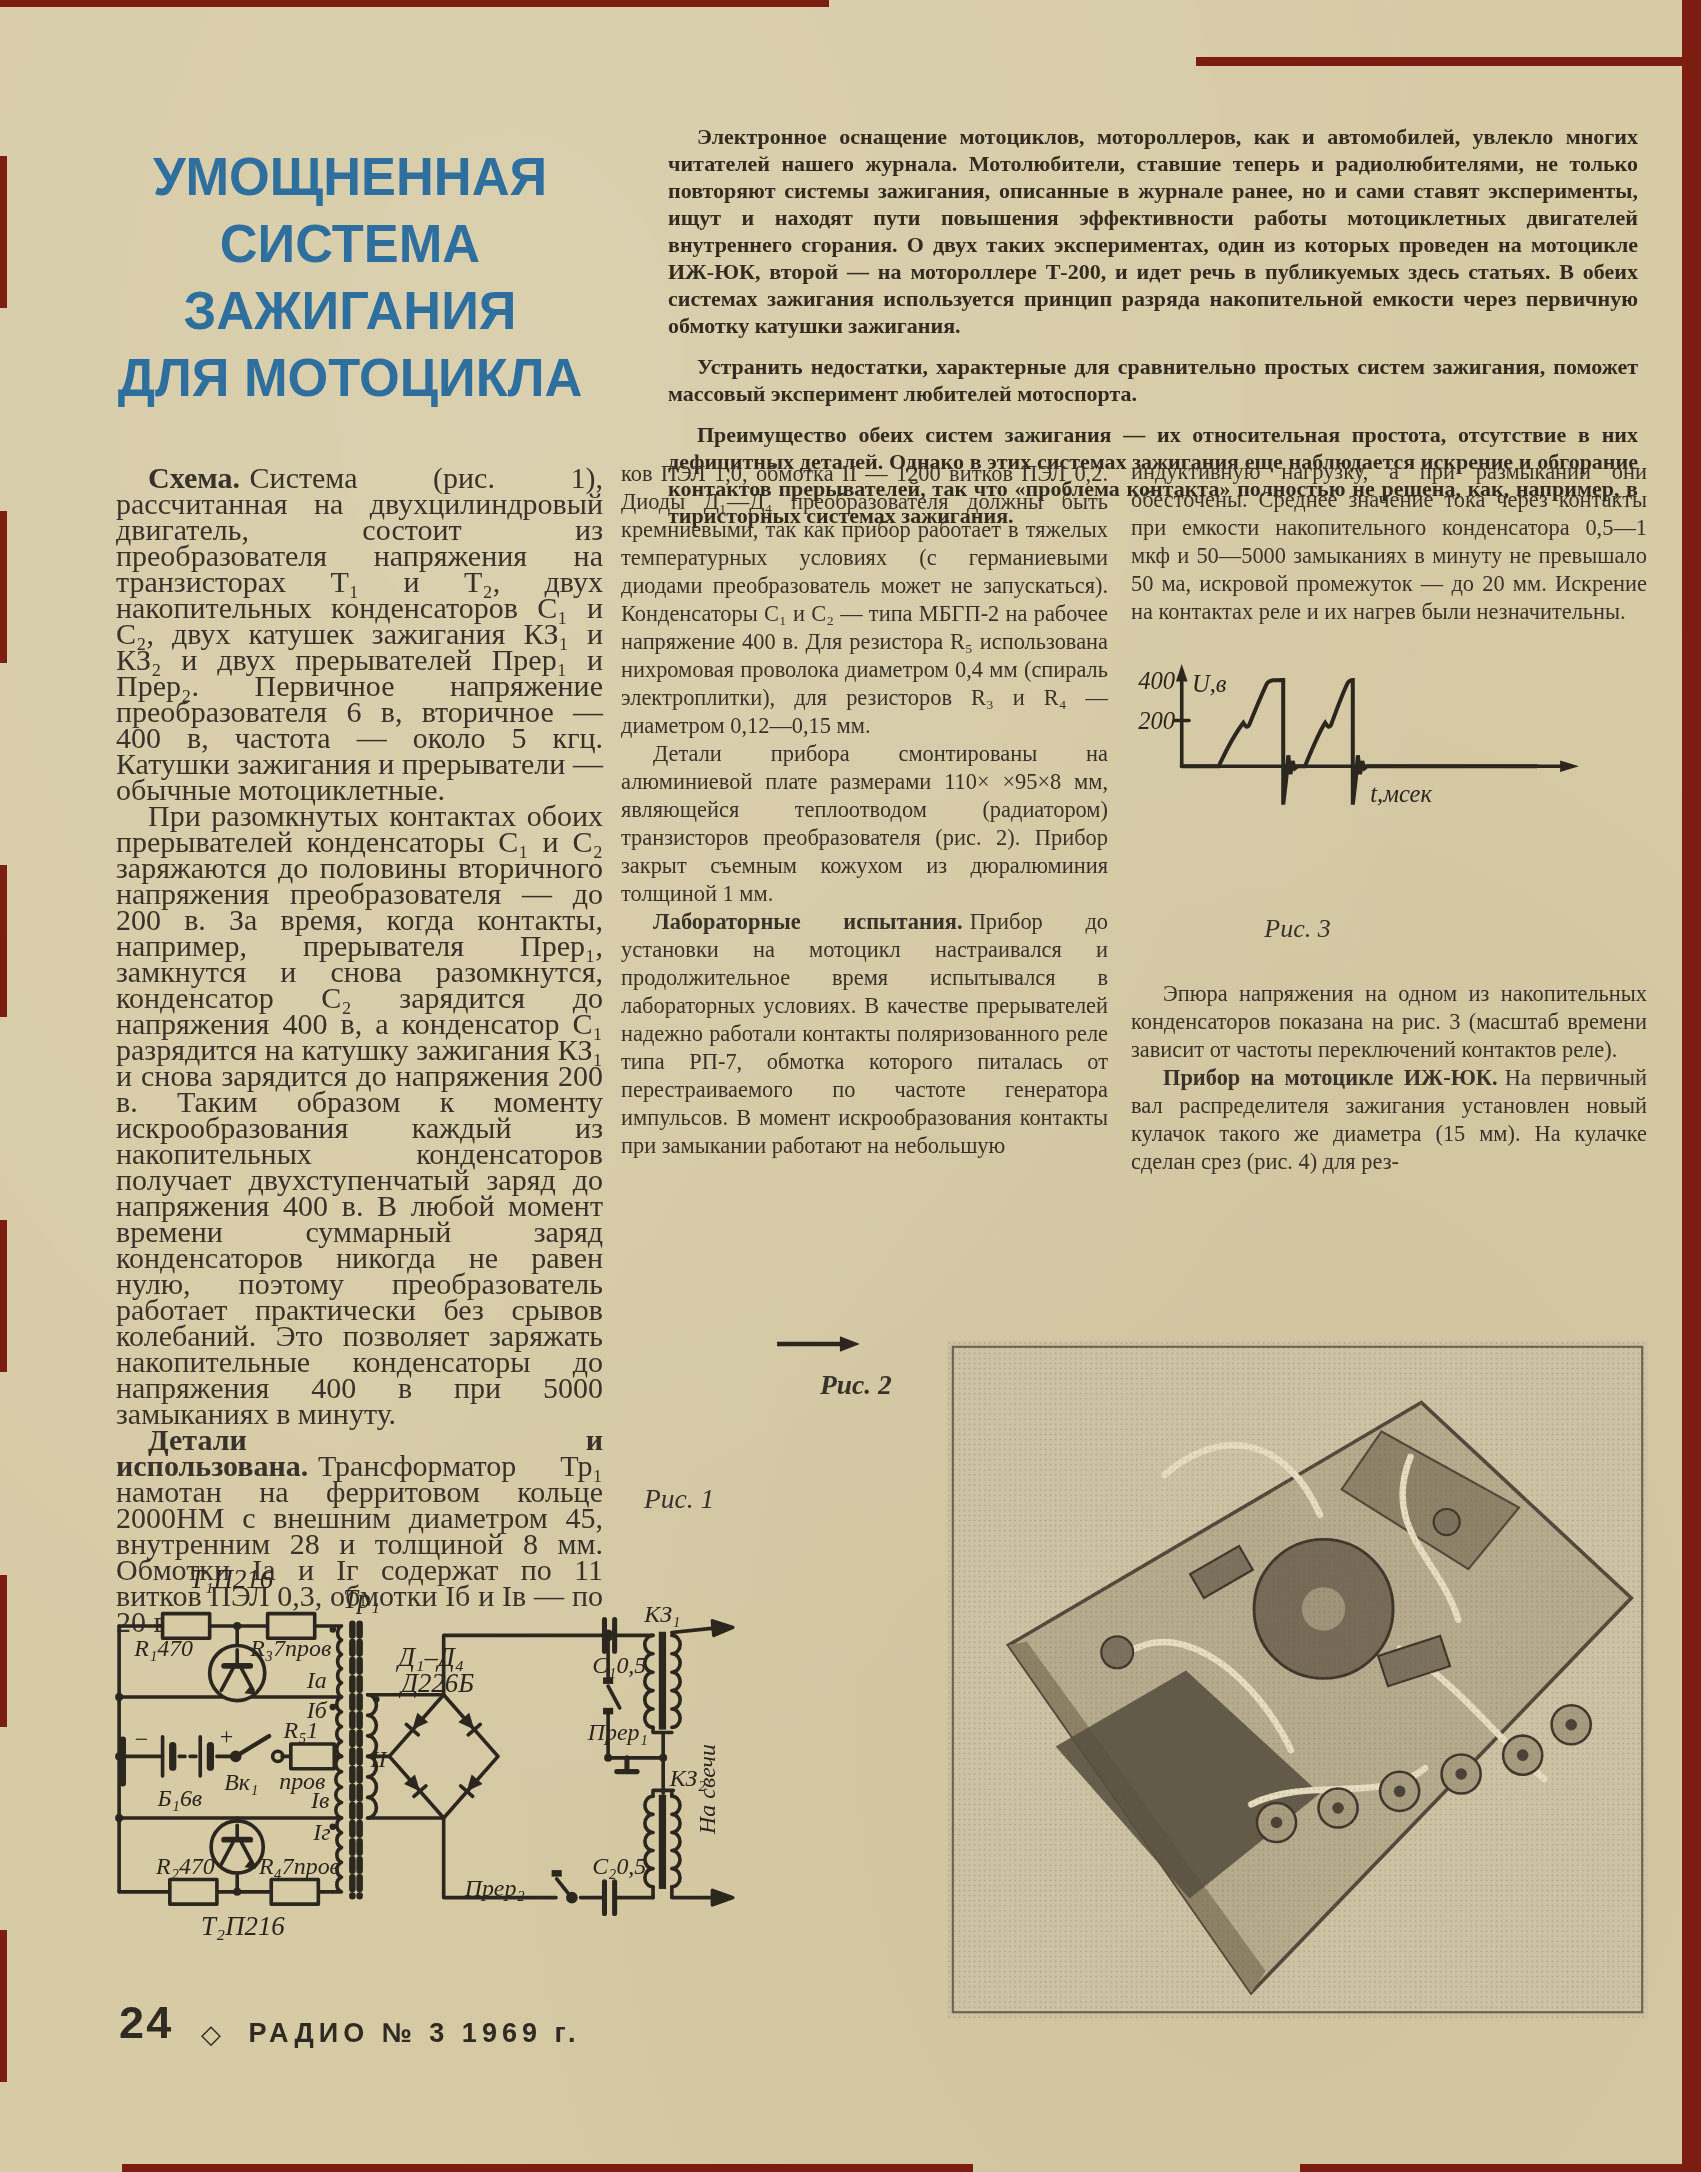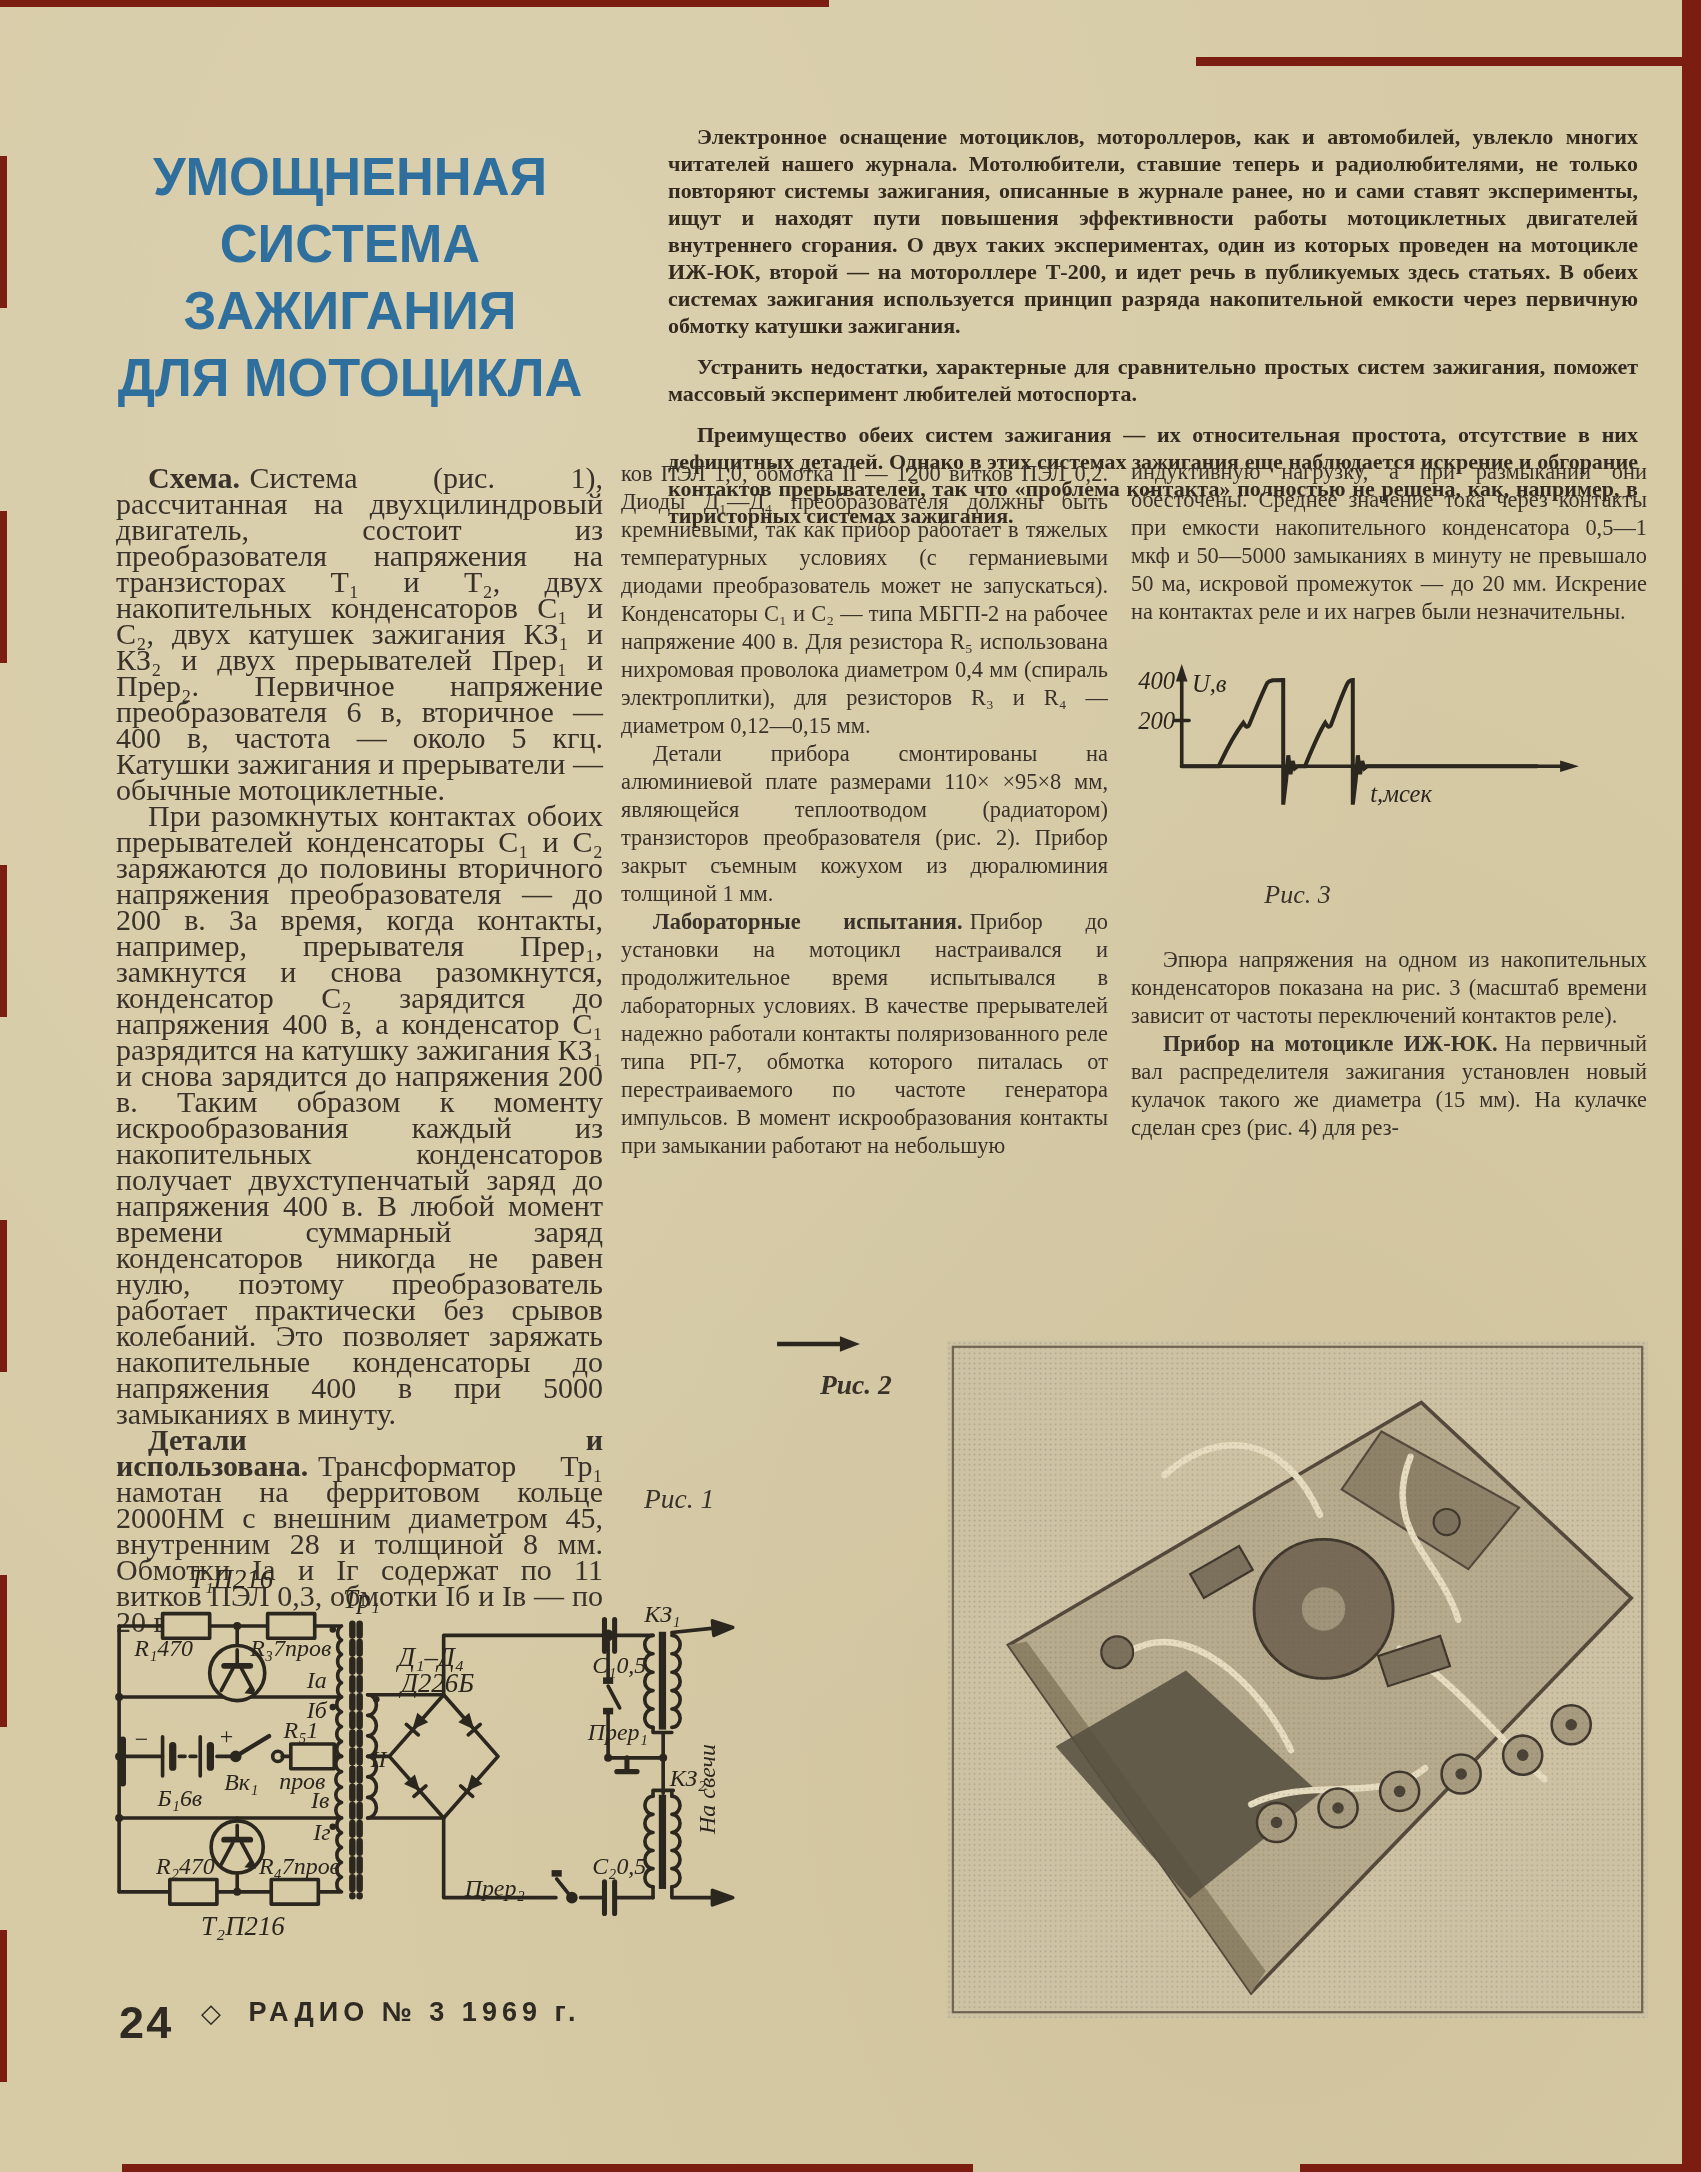--- a/index.html
+++ b/index.html
@@ -18,34 +18,34 @@
   .col{position:absolute;text-align:justify;}
   .col p{margin:0;}
   .col .indent{text-indent:32px;}
   .lead{font-weight:bold;margin-right:.32em;}
   .col1{left:116px;top:465px;width:487px;font-size:30px;line-height:26px;}
   .col2{left:621px;top:460px;width:487px;font-size:22.4px;line-height:28px;}
   .col3{left:1131px;top:458px;width:516px;font-size:22.4px;line-height:28px;}
   figure{margin:0;}
   .fig3{margin-top:38px;}
   .fig3 svg{display:block;}
-  .figcap3{width:333px;margin-top:70px;text-align:center;font-style:italic;font-size:26px;line-height:32px;}
+  .figcap3{width:333px;margin-top:104px;text-align:center;font-style:italic;font-size:26px;line-height:32px;}
   .p-after-fig{margin-top:35px !important;}
   .figlabel{position:absolute;font-style:italic;font-size:27.5px;}
   .fig1label{left:644px;top:1483px;}
   .fig2label{left:820px;top:1369px;font-weight:bold;}
   .fig2arrow{position:absolute;left:775px;top:1334px;}
   .schematic{position:absolute;left:101px;top:1557px;}
   .schematic text{font-family:"Liberation Serif","DejaVu Serif",serif;font-style:italic;
                   font-size:33px;fill:#2b261e;}
   .schematic text.big{font-size:37px;}
   .graph text{font-family:"Liberation Serif","DejaVu Serif",serif;font-style:italic;
               font-size:34px;fill:#2b261e;}
   .photo{position:absolute;left:947px;top:1341px;width:701px;height:677px;}
-  .footer{position:absolute;left:119px;top:1997px;display:flex;align-items:flex-start;gap:27.5px;
+  .footer{position:absolute;left:119px;top:1997px;display:flex;align-items:flex-end;gap:27.5px;
           font-family:"Liberation Sans","DejaVu Sans",sans-serif;color:#2f2a22;}
   .pagenum{font-size:45px;font-weight:bold;letter-spacing:2.2px;}
   .diamond{font-size:26px;position:relative;top:1.4px;}
   .issue{font-size:27px;font-weight:bold;letter-spacing:5px;}
 </style>
 </head>
 <body>
 
 <div class="page">
 

